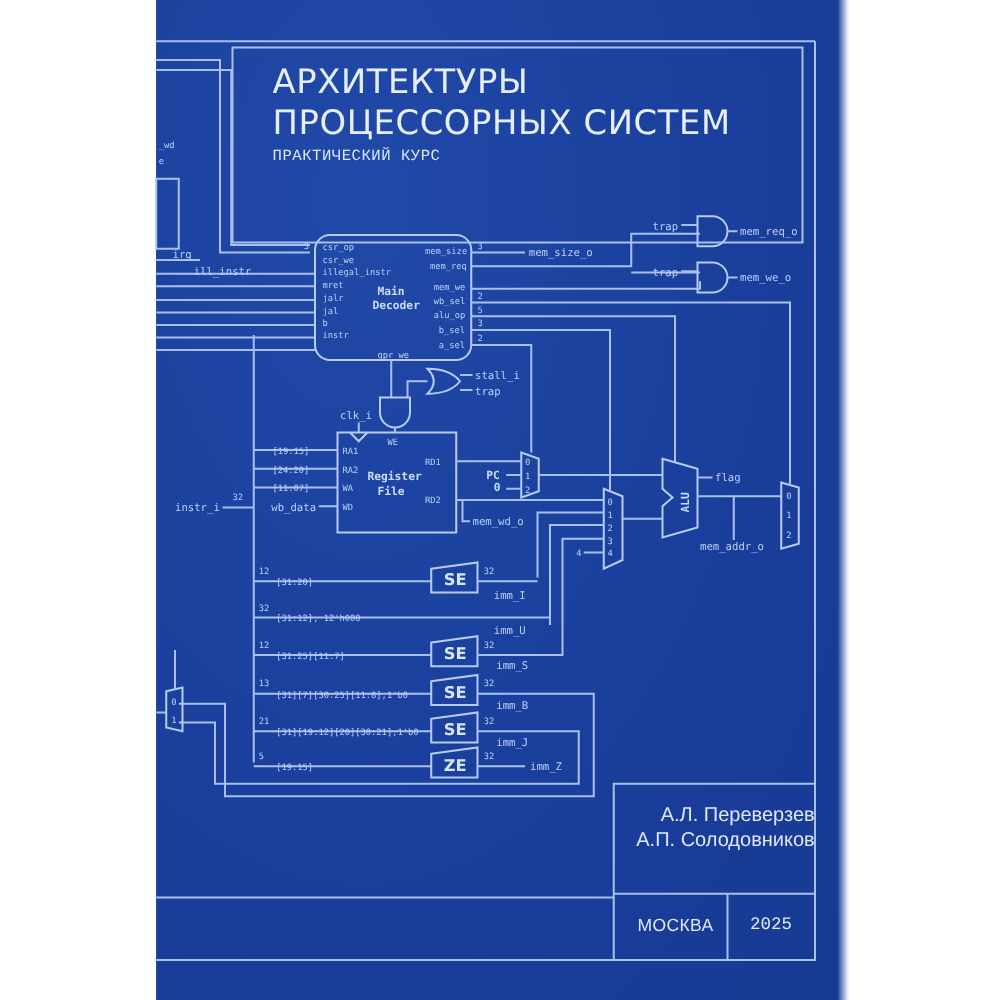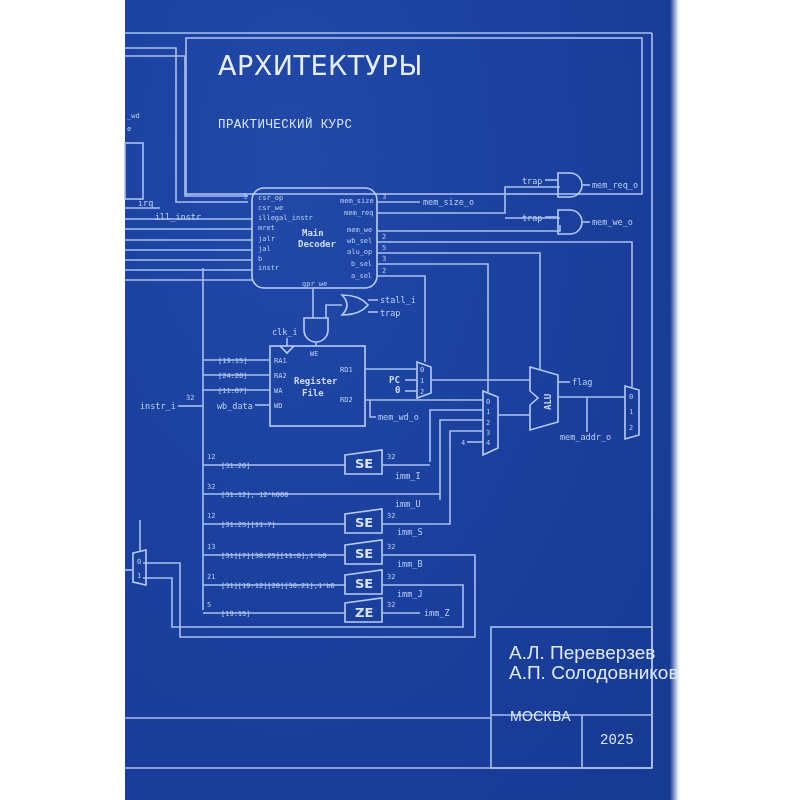--- a/index.html
+++ b/index.html
@@ -11,23 +11,23 @@
   .ln { stroke:#a9c0ee; stroke-width:1.6; fill:none; }
   .ln2 { stroke:#b8ccf3; stroke-width:1.6; fill:none; }
   .lbl { fill:#bcd0f5; font-family:"DejaVu Sans Mono", monospace; font-size:8.5px; }
   .lblb { fill:#cddcfa; font-family:"DejaVu Sans Mono", monospace; font-size:9px; font-weight:bold; }
   .lbls { fill:#bcd0f5; font-family:"DejaVu Sans Mono", monospace; font-size:7px; }
   .big { fill:#d7e3fb; font-family:"DejaVu Sans", sans-serif; font-weight:bold; font-size:13px; }
   .title { position:absolute; left:206px; top:37px; color:#e6eeff; font-family:"DejaVu Sans", sans-serif;
            font-size:27px; line-height:33px; letter-spacing:0.5px; margin:12px; font-weight:normal; }
   .subtitle { position:absolute; left:206px; top:106px; color:#dbe6fc; font-family:Liberation Mono, monospace;
               font-size:12.5px; letter-spacing:0.4px; margin:12px; }
-  .authors { position:absolute; left:509px; top:643px; color:#dfe8fc; font-family:"Liberation Sans", sans-serif; font-size:19px; line-height:20px; }
+  .authors { position:absolute; left:509px; top:643px; color:#dfe8fc; font-family:"Liberation Sans", sans-serif; font-size:16px; line-height:20px;text-align:right; }
   .authors div { height:20px; }
-  .city { position:absolute; left:510px; top:708px; color:#dfe8fc; font-family:"Liberation Sans", sans-serif; font-size:14px; letter-spacing:0.3px;}
+  .city { position:absolute; left:510px; top:732px; color:#dfe8fc; font-family:"Liberation Sans", sans-serif; font-size:14px; letter-spacing:0.3px;}
   .year { position:absolute; left:600px; top:732px; color:#dfe8fc; font-family:Liberation Mono, monospace; font-size:14px; }
 </style>
 </head>
 <body>
 
 <div class="cover"></div>
 <div class="cover-edge"></div>
 
 <svg class="diagram" viewBox="0 0 800 800">
 
@@ -258,20 +258,21 @@
 
   <g>
     <rect class="ln" x="491" y="627" width="161" height="141"></rect>
     <line class="ln" x1="491" y1="715" x2="652" y2="715"></line>
     <line class="ln" x1="582" y1="715" x2="582" y2="768"></line>
   </g>
 </svg>
 
 <h1 class="title">
   <span>АРХИТЕКТУРЫ</span><br>
+  <span>ПРОЦЕССОРНЫХ СИСТЕМ</span>
 </h1>
 <p class="subtitle">ПРАКТИЧЕСКИЙ КУРС</p>
 
 <div class="authors">
   <div>А.Л. Переверзев</div>
   <div>А.П. Солодовников</div>
 </div>
 <div class="city">МОСКВА</div>
 <div class="year">2025</div>
 

